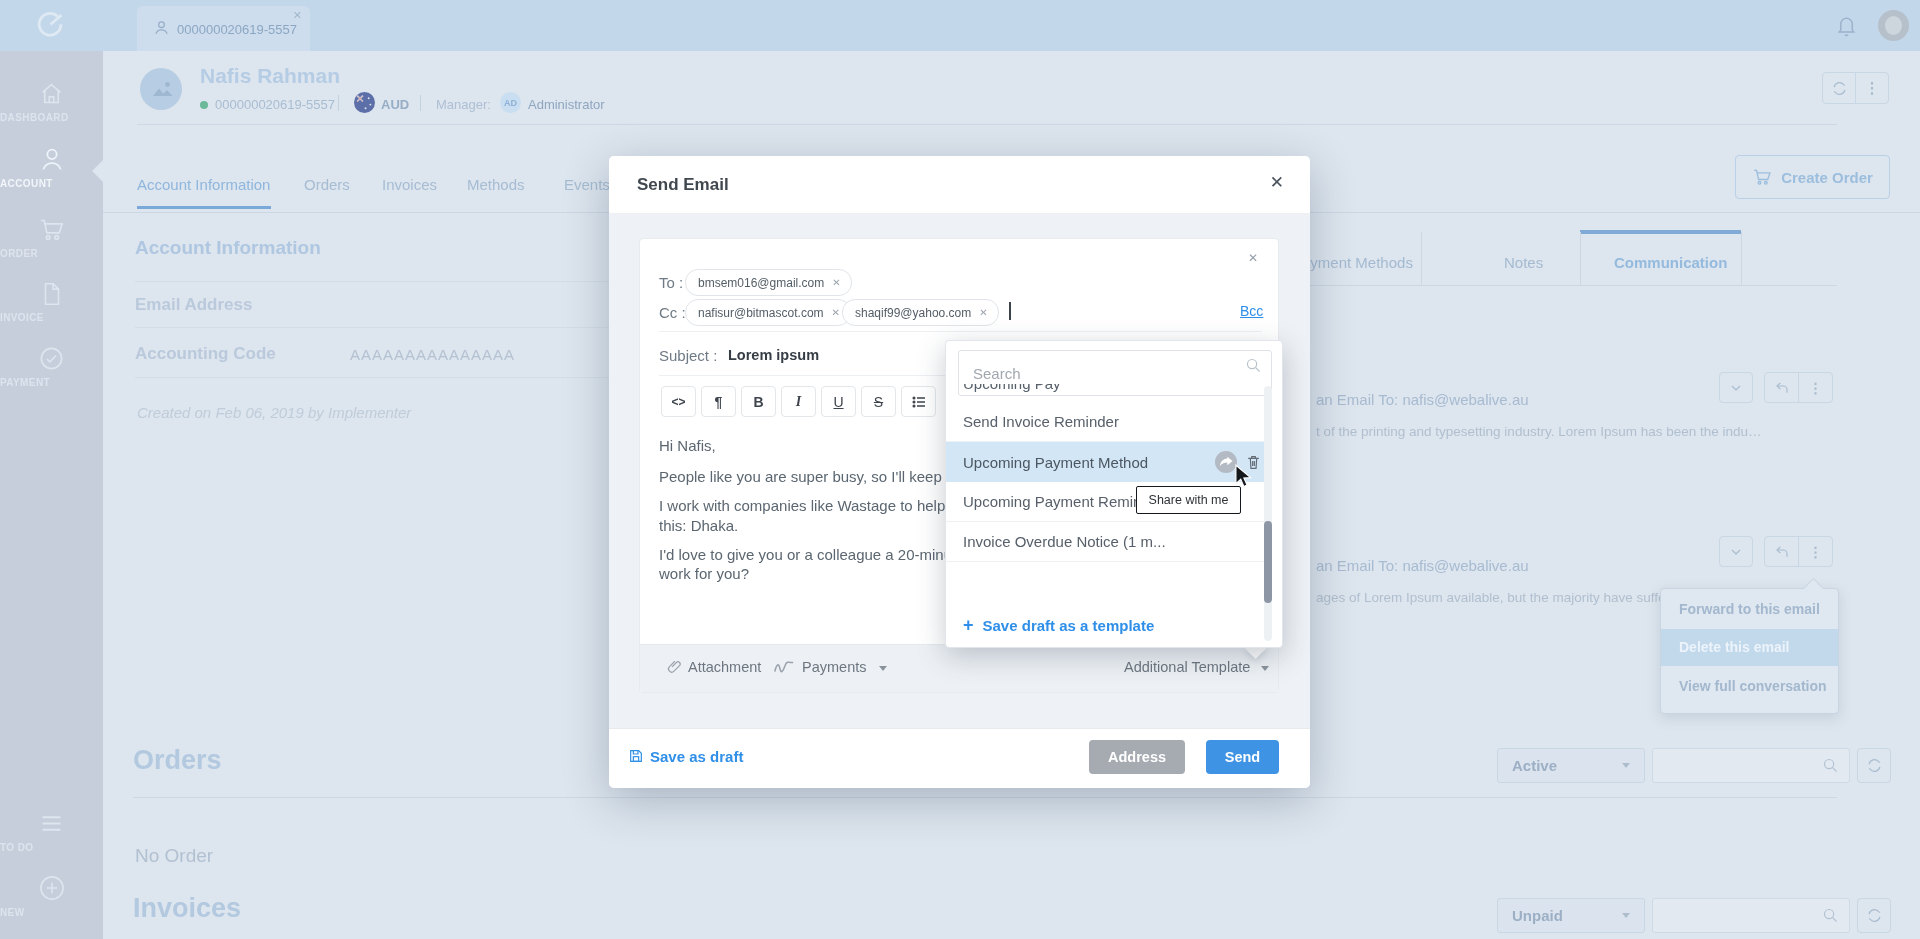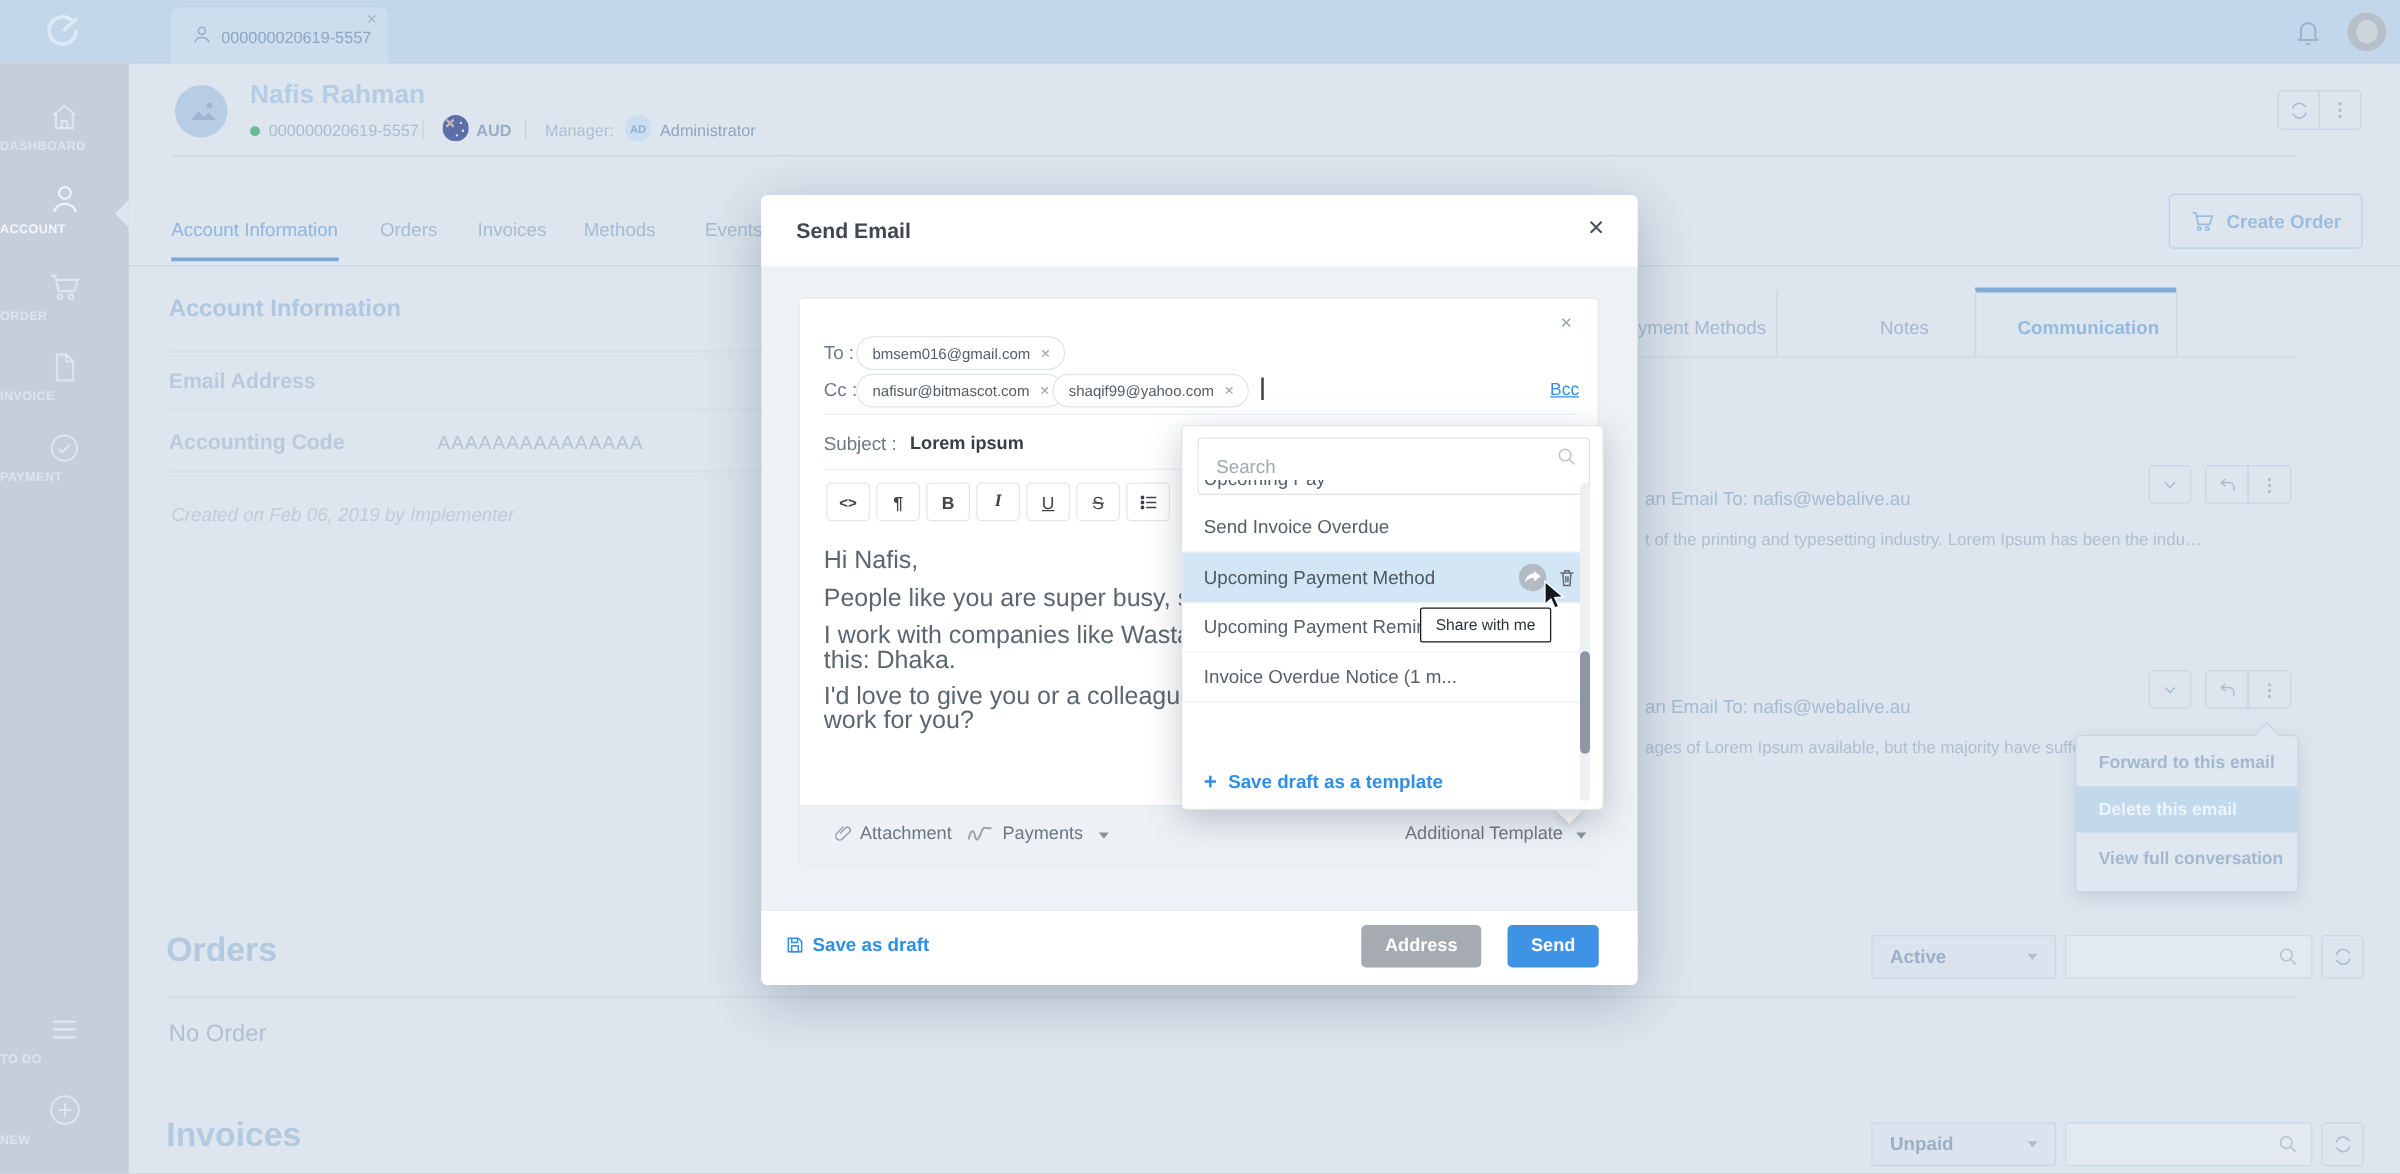--- a/index.html
+++ b/index.html
@@ -66,21 +66,21 @@
   .flabel{position:absolute;font-size:15px;color:#6f7a85;}
   .chip{position:absolute;height:25px;border:1px solid #e1e5e9;border-radius:13px;background:#fff;
     display:flex;align-items:center;padding:0 10px 0 12px;font-size:12px;color:#545d66;white-space:nowrap;}
   .chip .cx{margin-left:8px;font-size:10px;color:#9aa3ac;}
   .caret-line{position:absolute;width:1.5px;height:18px;background:#3c434b;}
   .bcc{position:absolute;font-size:14px;color:#2f8fe8;text-decoration:underline;}
   .cdiv{position:absolute;height:1px;background:#edf0f3;}
   .tbtn{position:absolute;width:35px;height:31px;background:#fff;border:1px solid #e3e7ea;
     border-radius:4px;box-sizing:border-box;display:flex;align-items:center;justify-content:center;
     font-size:14px;font-weight:bold;color:#3d444c;}
-  .bodyline{position:absolute;font-size:20px;color:#5b6670;white-space:nowrap;}
+  .bodyline{position:absolute;font-size:15px;color:#5b6670;white-space:nowrap;}
   .card-foot{position:absolute;left:0;bottom:0;width:100%;height:47px;background:#edf1f5;
     border-top:1px solid #e5e9ed;border-radius:0 0 4px 4px;}
   .cf-item{position:absolute;font-size:14.5px;color:#6d7680;}
   .caret{display:inline-block;width:0;height:0;border-left:4.5px solid transparent;
     border-right:4.5px solid transparent;border-top:5px solid #8a939c;margin-left:7px;}
   .modal-foot{position:absolute;left:0;bottom:0;width:100%;height:59px;background:#fff;
     border-top:1px solid #e7ebee;border-radius:0 0 5px 5px;}
   .link-blue{font-size:15px;font-weight:bold;color:#2f8fe8;}
   .btn{position:absolute;height:34px;border:none;border-radius:4px;color:#fff;
     font-size:14.5px;font-weight:bold;font-family:"Liberation Sans",sans-serif;}
@@ -324,21 +324,21 @@
         <path d="M15 15l5.5 5.5"></path>
       </svg>
   </div>
   <button class="btn-ghost" style="left:1857px;top:748px;width:34px;height:35px">
     <svg width="17" height="17" viewBox="0 0 24 24" fill="none" stroke="currentColor" stroke-width="1.7">
       <path d="M4.5 10a7.5 7.5 0 0 1 13-3.8L19.5 8"></path>
         <path d="M19.5 14a7.5 7.5 0 0 1-13 3.8L4.5 16"></path>
       </svg>
   </button>
   <div class="abs hr" style="left:133px;top:797px;width:1704px;background:#ccd7e3"></div>
-  <div class="abs" style="left:135px;top:817px;font-size:19px;color:#b2c1d2">No Order</div>
+  <div class="abs" style="left:135px;top:845px;font-size:19px;color:#b2c1d2">No Order</div>
 
   <div class="abs big-h" style="left:133px;top:893px">Invoices</div>
   <div class="sel" style="left:1497px;top:898px;width:148px">
     <span>Unpaid</span>
     <span class="caret" style="border-top-color:#aebdcc"></span>
   </div>
   <div class="srch" style="left:1652px;top:898px;width:198px">
     <svg width="17" height="17" viewBox="0 0 24 24" fill="none" stroke="currentColor" stroke-width="1.7">
       <circle cx="10" cy="10" r="6.5"></circle>
         <path d="M15 15l5.5 5.5"></path>
@@ -449,21 +449,21 @@
       <svg style="position:absolute;right:9px;top:6px;color:#b9c1c9" width="17" height="17" viewBox="0 0 24 24" fill="none" stroke="currentColor" stroke-width="1.7">
         <circle cx="10" cy="10" r="6.5"></circle>
           <path d="M15 15l5.5 5.5"></path>
         </svg>
     </div>
 
     <div class="dd-partial">
       <span>Upcoming Pay</span>
     </div>
 
-    <div class="dd-row" style="top:61px">Send Invoice Overdue</div>
+    <div class="dd-row" style="top:61px">Send Invoice Reminder</div>
 
     <div class="dd-row sel-row" style="top:101px">
       <span>Upcoming Payment Method</span>
     </div>
     <div class="abs" style="left:268px;top:109px;z-index:31">
       <svg width="24" height="24" viewBox="0 0 24 24">
           <circle cx="12" cy="12" r="11" fill="#b3bac3"></circle>
         <path d="M13.3 6.8l5.2 4.2-5.2 4.2v-2.8c-3.5 0-5.8 1.1-7.3 3.8.3-4.4 2.9-7.1 7.3-7.6z" fill="#fff"></path>
         </svg>
     </div>

